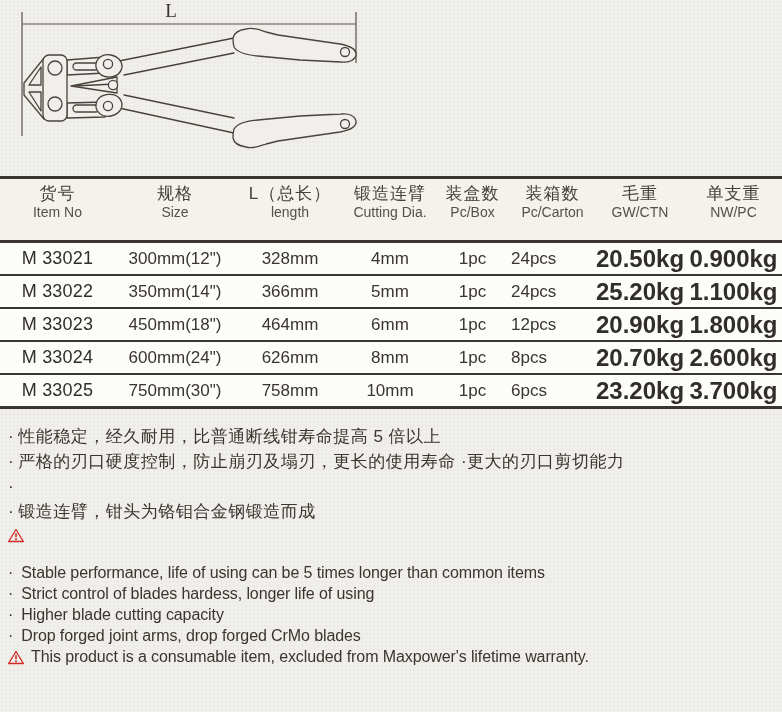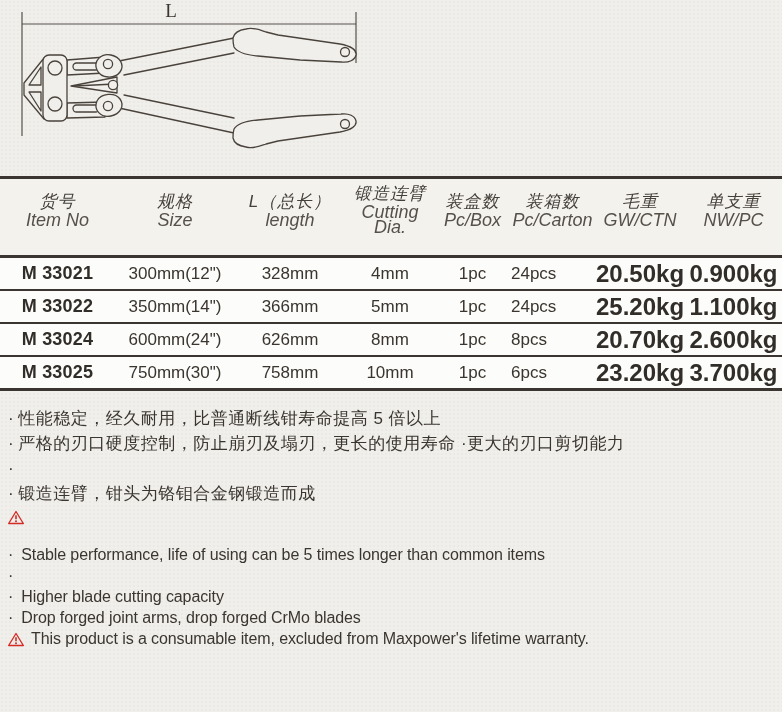--- a/index.html
+++ b/index.html
@@ -30,36 +30,35 @@
   table.spec col.c4{width:75px;}
   table.spec col.c5{width:85px;}
   table.spec col.c6{width:90px;}
   table.spec col.c7{width:97px;}
   thead th{
     background:#f3f2ed;
     border-bottom:3px solid #3a3531;
     font-weight:normal;
     padding:5px 0 20px 0;
     vertical-align:middle;
-    font-style:italic;
   }
   .h-zh{font-size:17px;line-height:20px;color:#45403a;letter-spacing:1px;}
-  .h-en{font-size:18px;line-height:15px;color:#56504a;margin-top:1px;}
+  .h-en{font-size:14px;line-height:15px;color:#56504a;margin-top:1px;}
   tbody td{
     height:29px;
     text-align:center;
     font-size:17px;
     border-top:2px solid #3a3531;
     background:#fcfcfa;
     color:#3a352f;
     white-space:nowrap;
     overflow:hidden;
   }
   tbody tr:first-child td{border-top:none;}
-  td.c0{font-weight:bold;font-size:18px;letter-spacing:.2px;color:#312d29;margin-left:36px;}
+  td.c0{font-weight:normal;font-size:18px;letter-spacing:.2px;color:#312d29;margin-left:36px;}
   td.c5{text-align:left;padding-right:13px;}
   td.c6,td.c7{font-weight:bold;font-size:24px;color:#312d29;}
 
   .notes{padding:15px 8px 0 8px;}
   .note-line{display:flex;align-items:flex-start;}
   .notes-zh .note-line{font-size:17px;line-height:25px;letter-spacing:.5px;color:#3a352f;}
   .notes-en{margin-top:4px;}
   .notes-en .note-line{font-size:16px;line-height:21px;letter-spacing:-.1px;color:#3a352f;}
   .bullet{flex:none;}
   .notes-zh .bullet{margin-right:4px;}
@@ -180,20 +179,30 @@
           <td class="c0">M 33022</td>
           <td class="c1">350mm(14")</td>
           <td class="c2">366mm</td>
           <td class="c3">5mm</td>
           <td class="c4">1pc</td>
           <td class="c5">24pcs</td>
           <td class="c6">25.20kg</td>
           <td class="c7">1.100kg</td>
         </tr>
         <tr>
+          <td class="c0">M 33023</td>
+          <td class="c1">450mm(18")</td>
+          <td class="c2">464mm</td>
+          <td class="c3">6mm</td>
+          <td class="c4">1pc</td>
+          <td class="c5">12pcs</td>
+          <td class="c6">20.90kg</td>
+          <td class="c7">1.800kg</td>
+        </tr>
+        <tr>
           <td class="c0">M 33024</td>
           <td class="c1">600mm(24")</td>
           <td class="c2">626mm</td>
           <td class="c3">8mm</td>
           <td class="c4">1pc</td>
           <td class="c5">8pcs</td>
           <td class="c6">20.70kg</td>
           <td class="c7">2.600kg</td>
         </tr>
         <tr>
@@ -233,20 +242,21 @@
   </svg>
       </div>
     </div>
   <div class="notes notes-en">
       <div class="note-line">
         <span class="bullet">·</span>
         <span class="note-text">Stable performance, life of using can be 5 times longer than common items</span>
       </div>
       <div class="note-line">
         <span class="bullet">·</span>
+        <span class="note-text">Strict control of blades hardess, longer life of using</span>
       </div>
       <div class="note-line">
         <span class="bullet">·</span>
         <span class="note-text">Higher blade cutting capacity</span>
       </div>
       <div class="note-line">
         <span class="bullet">·</span>
         <span class="note-text">Drop forged joint arms, drop forged CrMo blades</span>
       </div>
       <div class="note-line warning">

